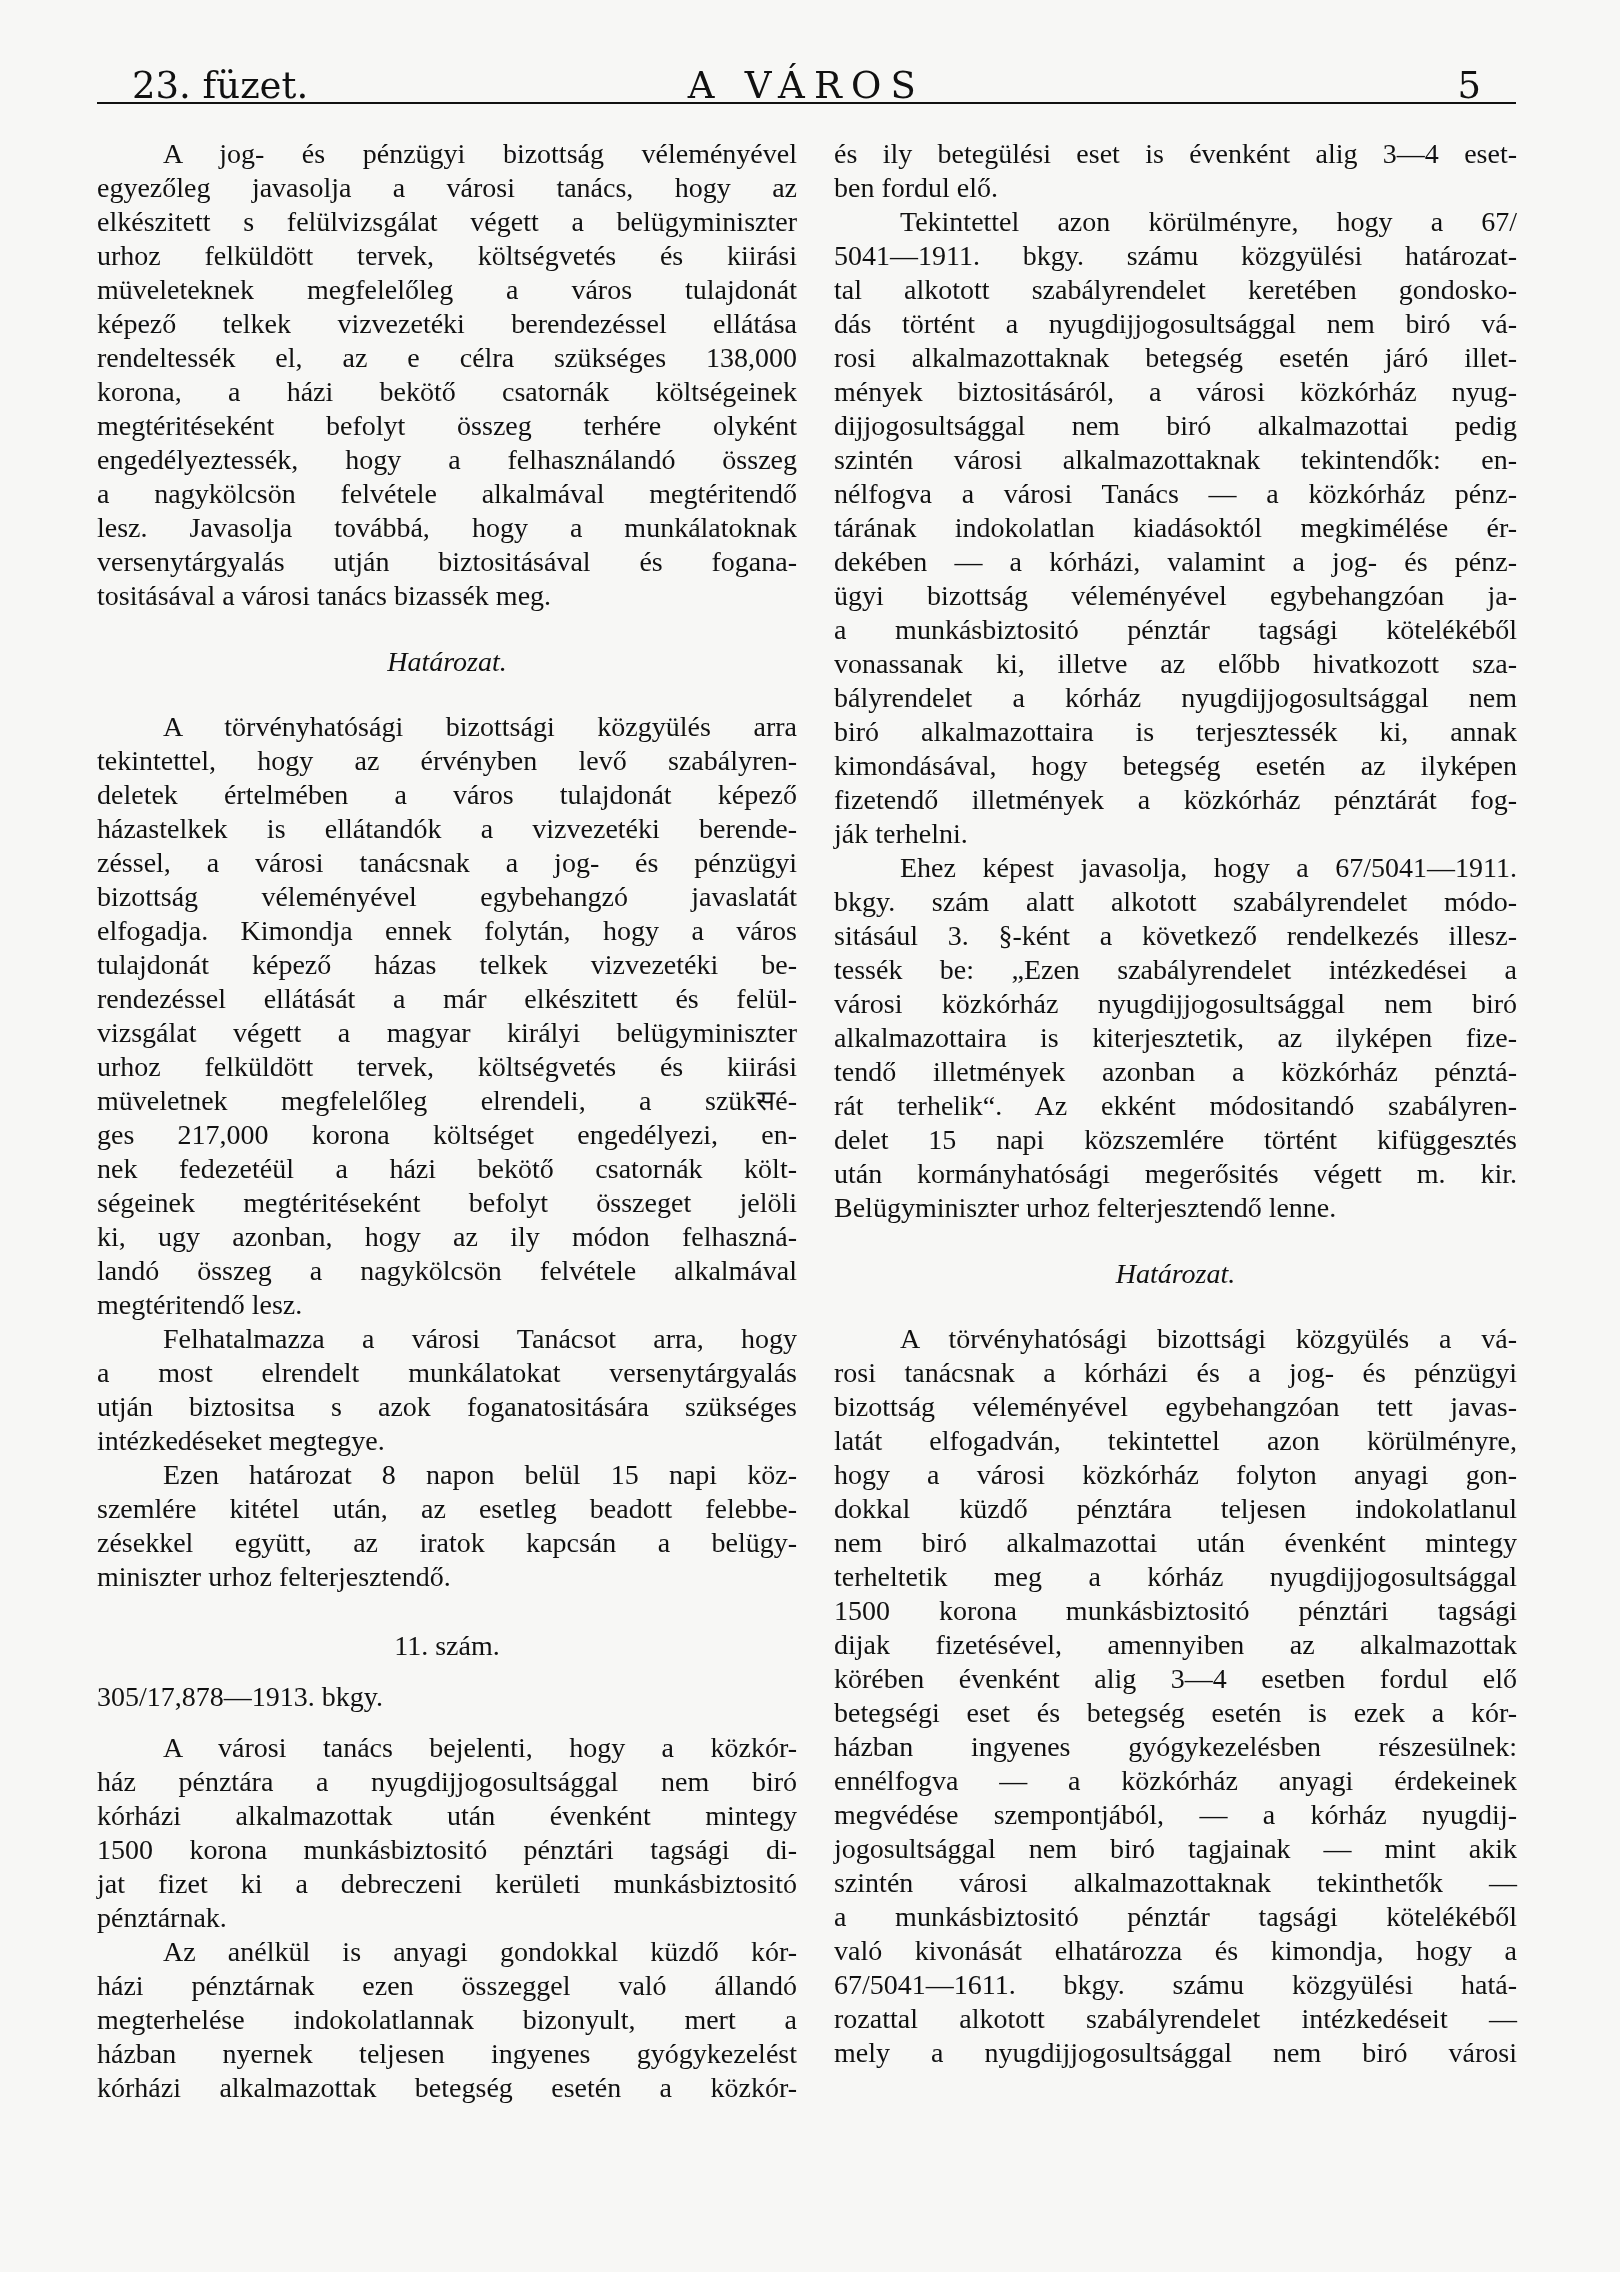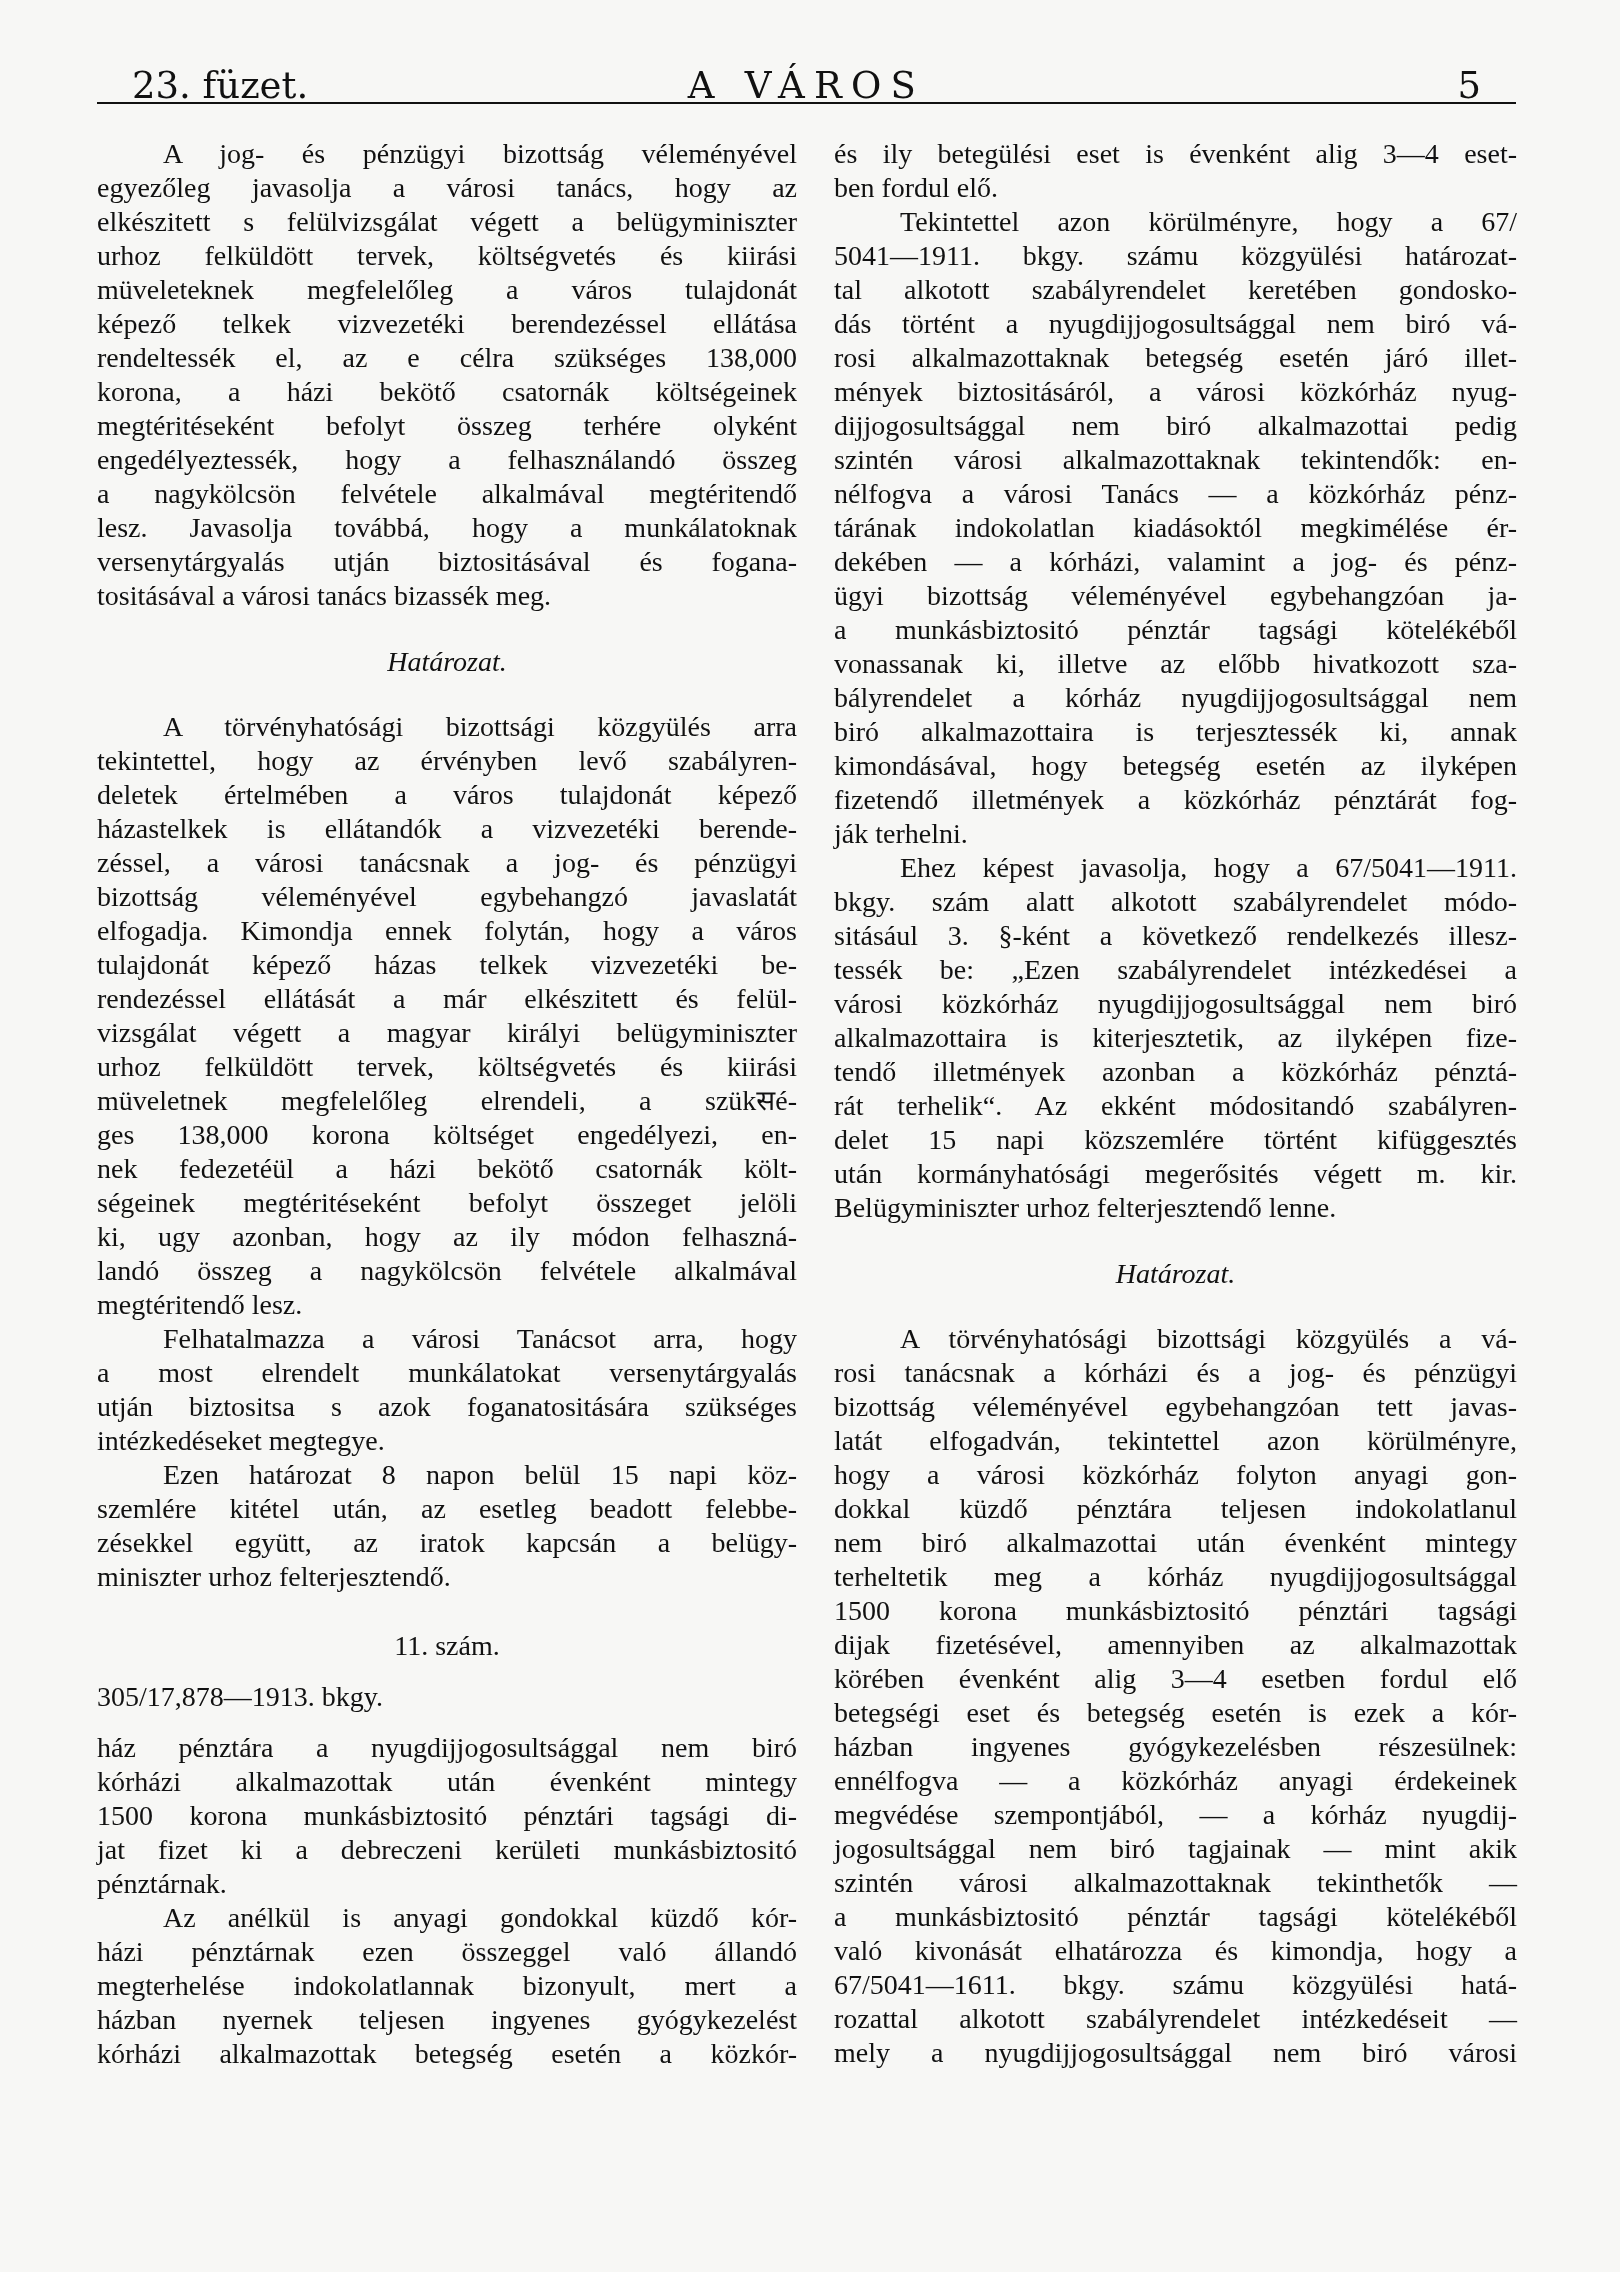--- a/index.html
+++ b/index.html
@@ -68,21 +68,21 @@
       <span class="line">deletek értelmében a város tulajdonát képező</span>
       <span class="line">házastelkek is ellátandók a vizvezetéki berende-</span>
       <span class="line">zéssel, a városi tanácsnak a jog- és pénzügyi</span>
       <span class="line">bizottság véleményével egybehangzó javaslatát</span>
       <span class="line">elfogadja. Kimondja ennek folytán, hogy a város</span>
       <span class="line">tulajdonát képező házas telkek vizvezetéki be-</span>
       <span class="line">rendezéssel ellátását a már elkészitett és felül-</span>
       <span class="line">vizsgálat végett a magyar királyi belügyminiszter</span>
       <span class="line">urhoz felküldött tervek, költségvetés és kiirási</span>
       <span class="line">müveletnek megfelelőleg elrendeli, a szükसé-</span>
-      <span class="line">ges 138,000 korona költséget engedélyezi, en-</span>
+      <span class="line">ges 217,000 korona költséget engedélyezi, en-</span>
       <span class="line">nek fedezetéül a házi bekötő csatornák költ-</span>
       <span class="line">ségeinek megtéritéseként befolyt összeget jelöli</span>
       <span class="line">ki, ugy azonban, hogy az ily módon felhaszná-</span>
       <span class="line">landó összeg a nagykölcsön felvétele alkalmával</span>
       <span class="line last">megtéritendő lesz.</span>
     </div>
   <div class="para">
       <span class="line indent">Felhatalmazza a városi Tanácsot arra, hogy</span>
       <span class="line">a most elrendelt munkálatokat versenytárgyalás</span>
       <span class="line">utján biztositsa s azok foganatositására szükséges</span>
@@ -90,20 +90,21 @@
     </div>
   <div class="para">
       <span class="line indent">Ezen határozat 8 napon belül 15 napi köz-</span>
       <span class="line">szemlére kitétel után, az esetleg beadott felebbe-</span>
       <span class="line">zésekkel együtt, az iratok kapcsán a belügy-</span>
       <span class="line last">miniszter urhoz felterjesztendő.</span>
     </div>
   <div class="heading-center">11. szám.</div>
   <div class="ref">305/17,878—1913. bkgy.</div>
   <div class="para">
+      <span class="line indent">A városi tanács bejelenti, hogy a közkór-</span>
       <span class="line">ház pénztára a nyugdijjogosultsággal nem biró</span>
       <span class="line">kórházi alkalmazottak után évenként mintegy</span>
       <span class="line">1500 korona munkásbiztositó pénztári tagsági di-</span>
       <span class="line">jat fizet ki a debreczeni kerületi munkásbiztositó</span>
       <span class="line last">pénztárnak.</span>
     </div>
   <div class="para">
       <span class="line indent">Az anélkül is anyagi gondokkal küzdő kór-</span>
       <span class="line">házi pénztárnak ezen összeggel való állandó</span>
       <span class="line">megterhelése indokolatlannak bizonyult, mert a</span>

